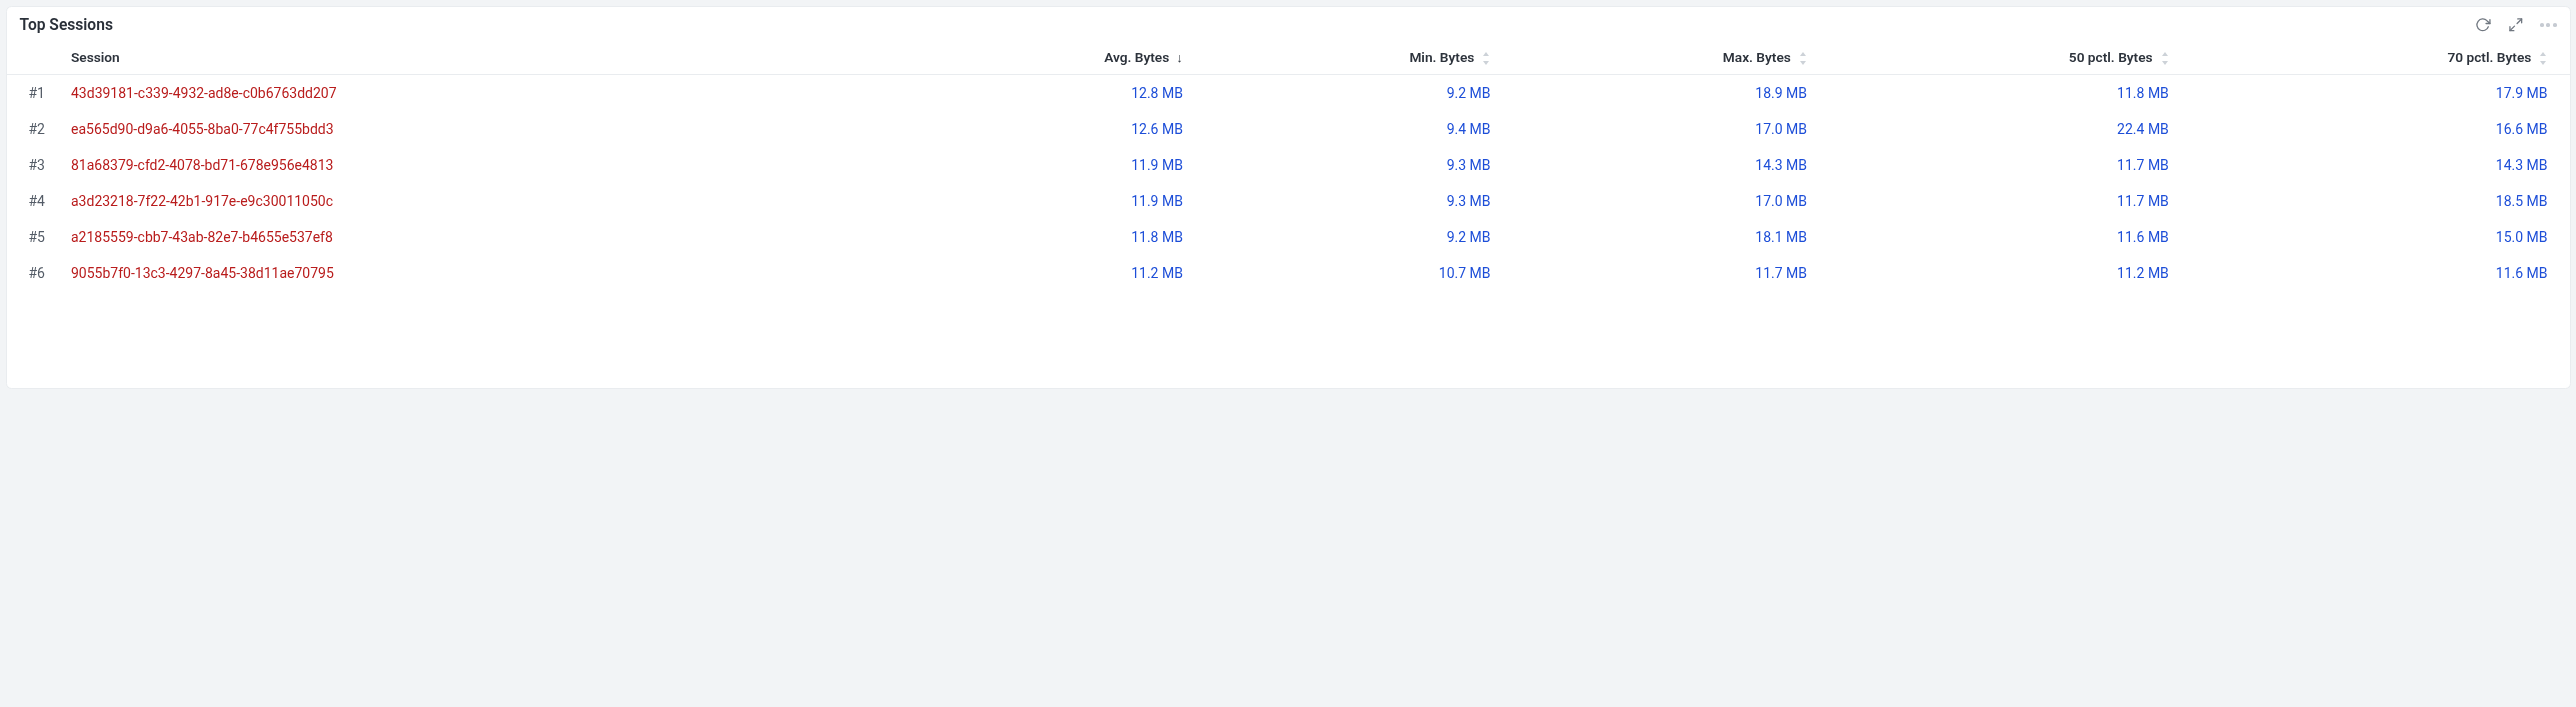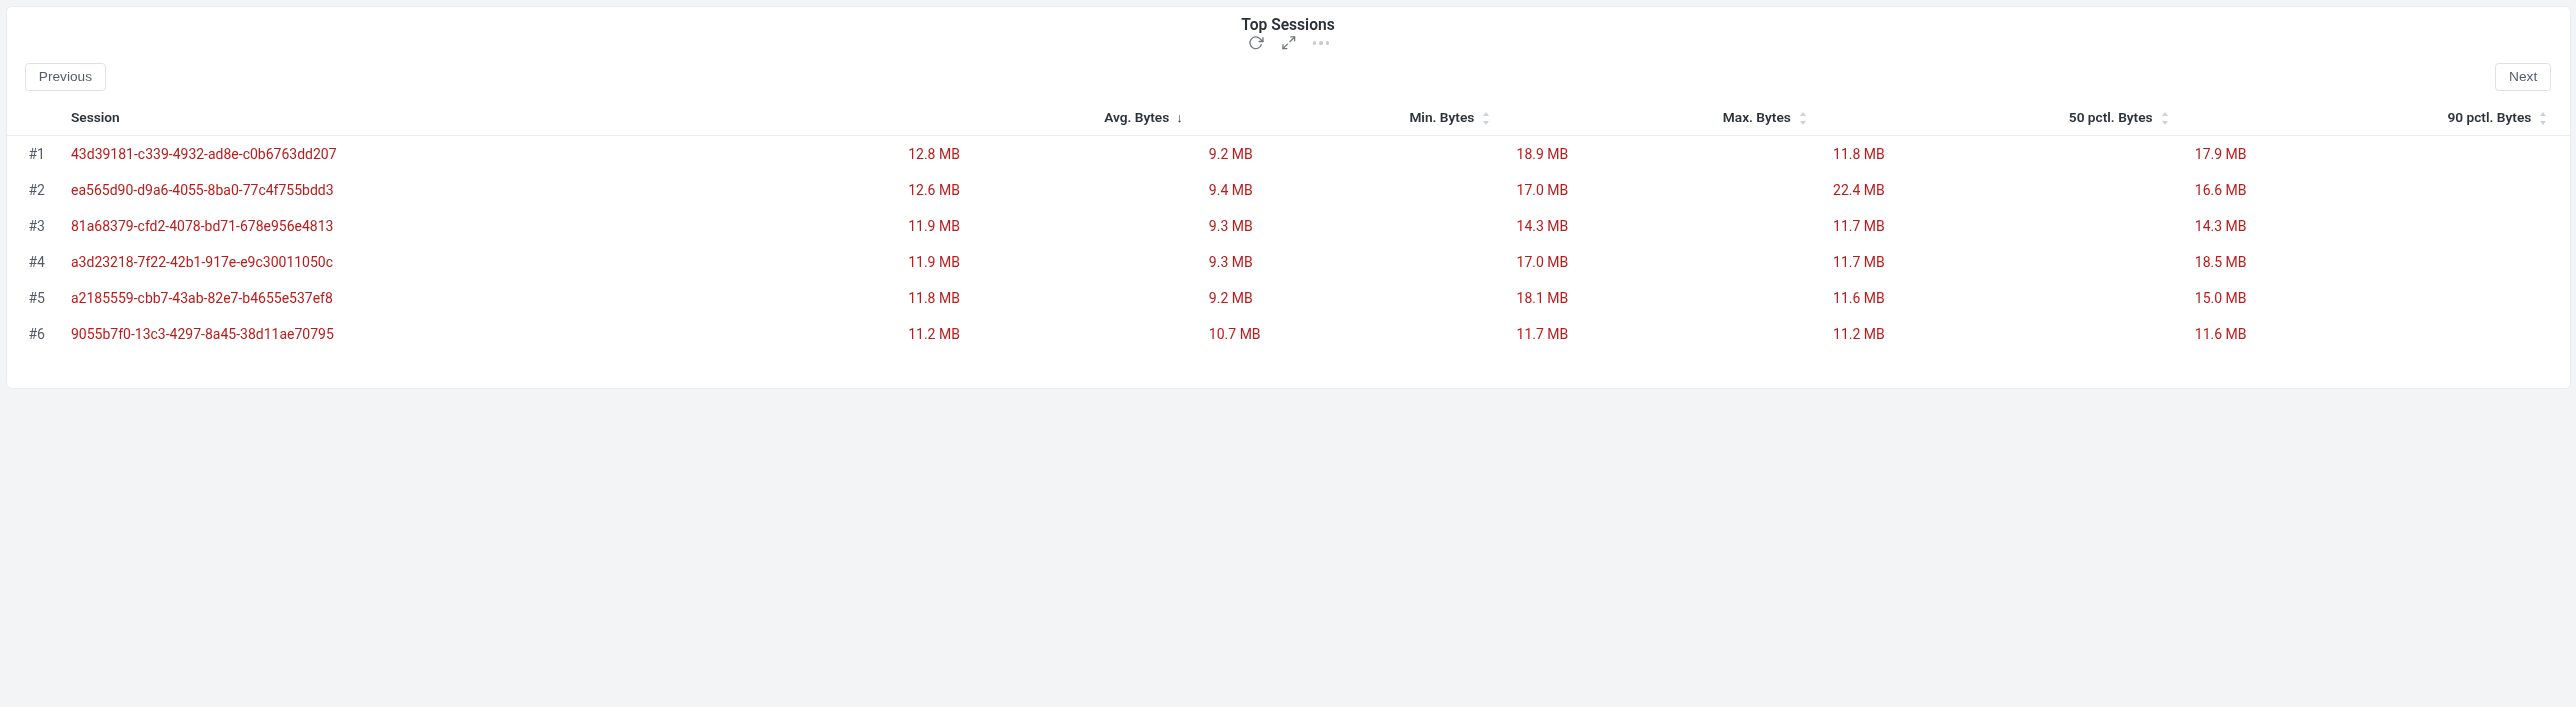--- a/index.html
+++ b/index.html
@@ -14,21 +14,20 @@
     border-radius: 5.5px;
     margin: 5.5px;
     min-height: 383px;
     position: relative;
   }
   .panel-header {
     display: flex;
     align-items: center;
     justify-content: space-between;
     padding: 9.2px 13px 5.5px 13px;
-    flex-direction: column;
   }
   .panel-title {
     font-size: 15.6px;
     font-weight: 600;
     color: #2a3039;
   }
   .panel-actions {
     display: flex;
     align-items: center;
     gap: 14.7px;
@@ -115,22 +114,22 @@
   thead th .sort-neutral::before {
     top: 0;
     border-bottom: 4.6px solid #cdd2d8;
   }
   thead th .sort-neutral::after {
     bottom: 0;
     border-top: 4.6px solid #cdd2d8;
   }
   tbody td {
     font-size: 14px;
-    color: #b91c1c;
-    text-align: left;
+    color: #1d4ed8;
+    text-align: right;
     padding: 10px 13px;
     white-space: nowrap;
   }
   tbody td.col-rank {
     color: #545c67;
     text-align: right;
     padding-left: 22px;
     width: 46px;
   }
   tbody td.col-session {
@@ -165,24 +164,20 @@
         </svg>
       </div>
       <div class="dots">
         <span></span>
           <span></span>
           <span></span>
       </div>
     </div>
   </div>
 
-  <div class="pager-row">
-    <button class="btn">Previous</button>
-    <button class="btn">Next</button>
-  </div>
 
   <table>
     <thead>
       <tr>
         <th class="col-rank"></th>
         <th class="col-session">
           <span>Session</span>
         </th>
         <th>
           <span>Avg. Bytes</span>
@@ -194,21 +189,21 @@
         </th>
         <th>
           <span>Max. Bytes</span>
           <span class="sort-neutral"></span>
         </th>
         <th>
           <span>50 pctl. Bytes</span>
           <span class="sort-neutral"></span>
         </th>
         <th>
-          <span>90 pctl. Bytes</span>
+          <span>70 pctl. Bytes</span>
           <span class="sort-neutral"></span>
         </th>
       </tr>
     </thead>
     <tbody>
 
     <tr>
           <td class="col-rank">#1</td>
           <td class="col-session">43d39181-c339-4932-ad8e-c0b6763dd207</td>
           <td>12.8 MB</td>

